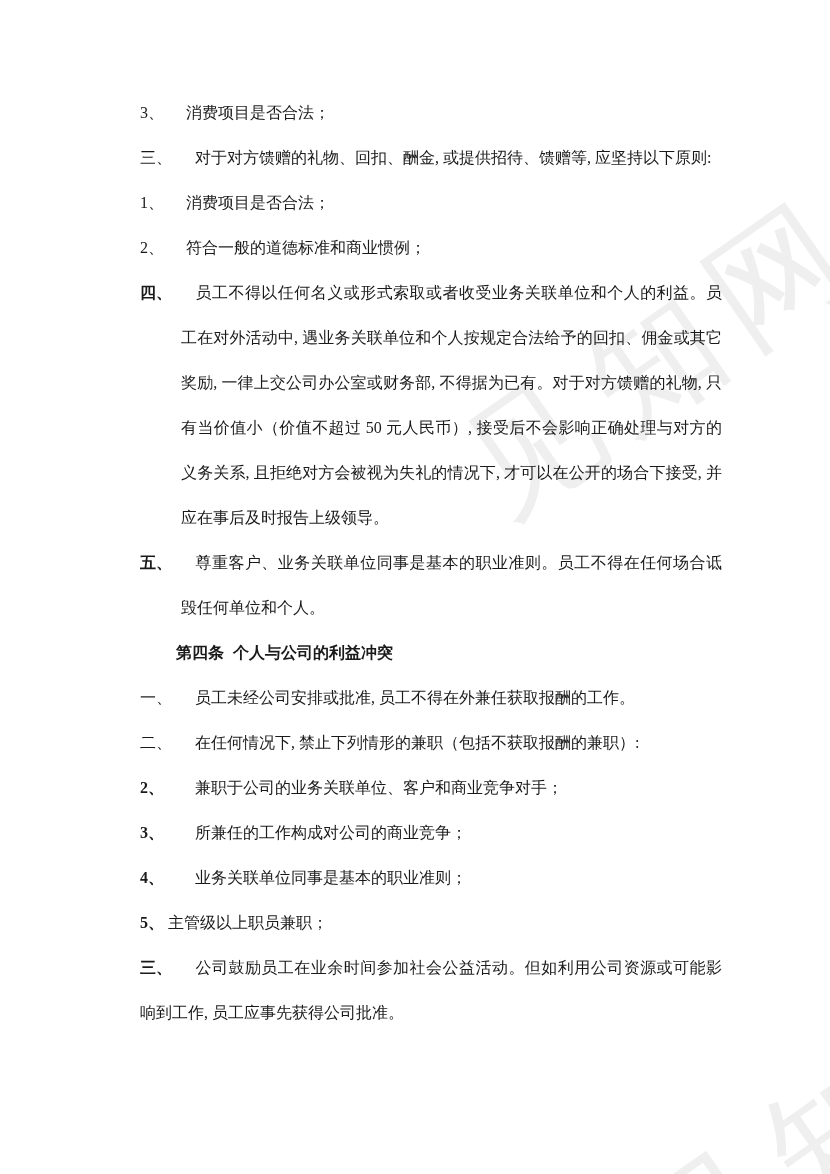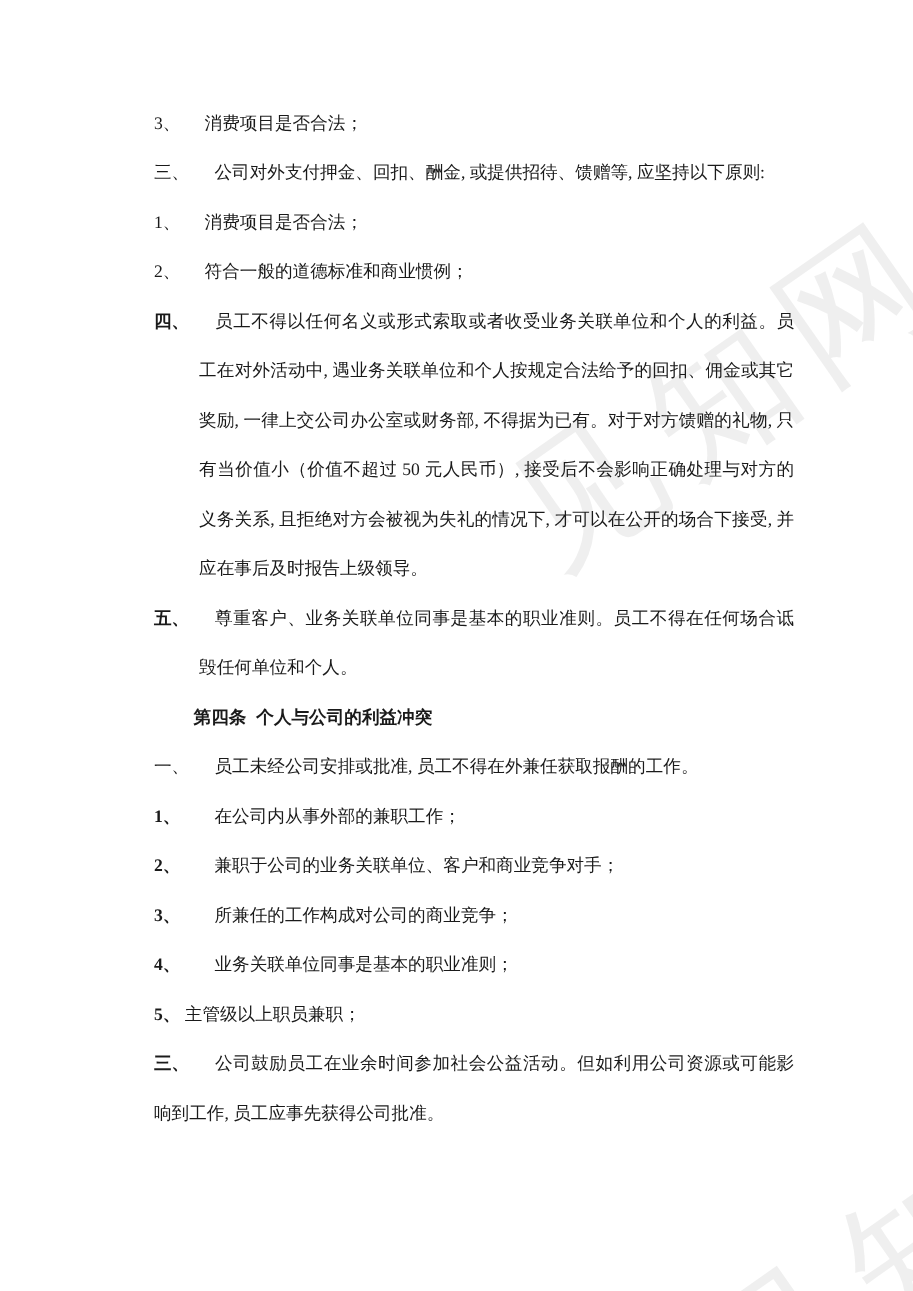--- a/index.html
+++ b/index.html
@@ -96,21 +96,21 @@
   <div class="watermark wm-mid">见知网</div>
   <div class="watermark wm-corner">见知网</div>
 
   <div class="content">
 
     <p class="sub-item">
       <span class="marker">3、</span><span>消费项目是否合法；</span>
     </p>
 
     <p class="top-item">
-      <span class="marker">三、</span><span>公司对外支付押金、回扣、酬金, 或提供招待、馈赠等, 应坚持以下原则:</span>
+      <span class="marker">三、</span><span>对于对方馈赠的礼物、回扣、酬金, 或提供招待、馈赠等, 应坚持以下原则:</span>
     </p>
 
     <p class="sub-item">
       <span class="marker">1、</span><span>消费项目是否合法；</span>
     </p>
 
     <p class="sub-item">
       <span class="marker">2、</span><span>符合一般的道德标准和商业惯例；</span>
     </p>
 
@@ -123,24 +123,24 @@
     </p>
 
     <p class="heading">
       <span class="marker">第四条</span><span>个人与公司的利益冲突</span>
     </p>
 
     <p class="top-item">
       <span class="marker">一、</span><span>员工未经公司安排或批准, 员工不得在外兼任获取报酬的工作。</span>
     </p>
 
+    <p class="top-item">
+      <span class="marker">二、</span><span>在任何情况下, 禁止下列情形的兼职（包括不获取报酬的兼职）:</span>
+    </p>
 
-    <p class="num-item">
-      <span class="marker b">1、</span><span>在公司内从事外部的兼职工作；</span>
-    </p>
 
     <p class="num-item">
       <span class="marker b">2、</span><span>兼职于公司的业务关联单位、客户和商业竞争对手；</span>
     </p>
 
     <p class="num-item">
       <span class="marker b">3、</span><span>所兼任的工作构成对公司的商业竞争；</span>
     </p>
 
     <p class="num-item">

